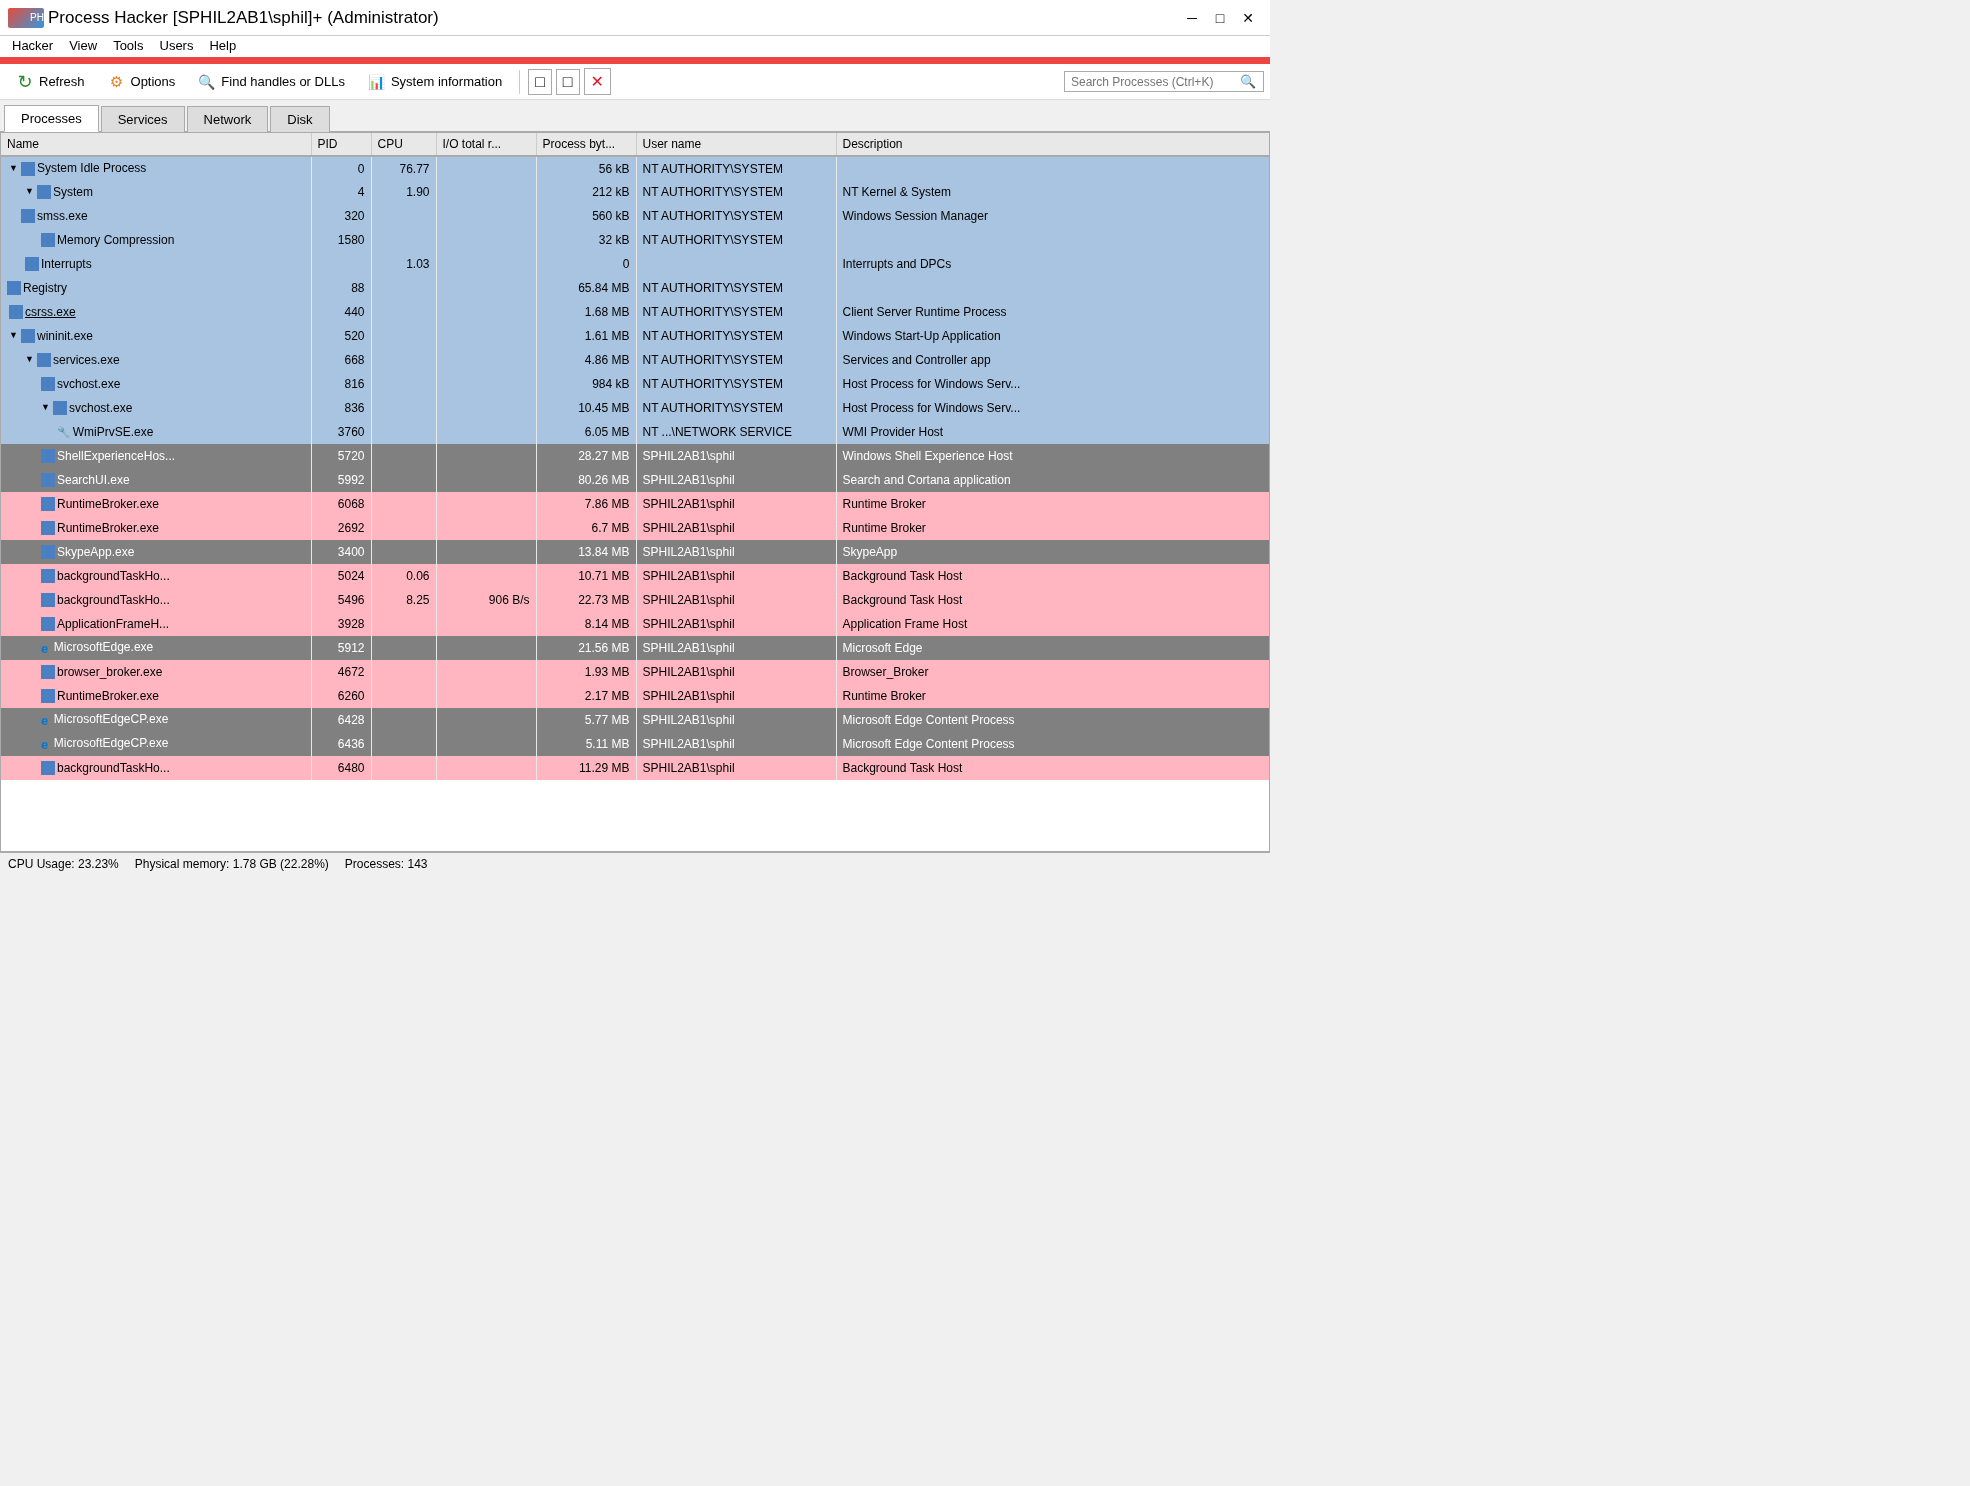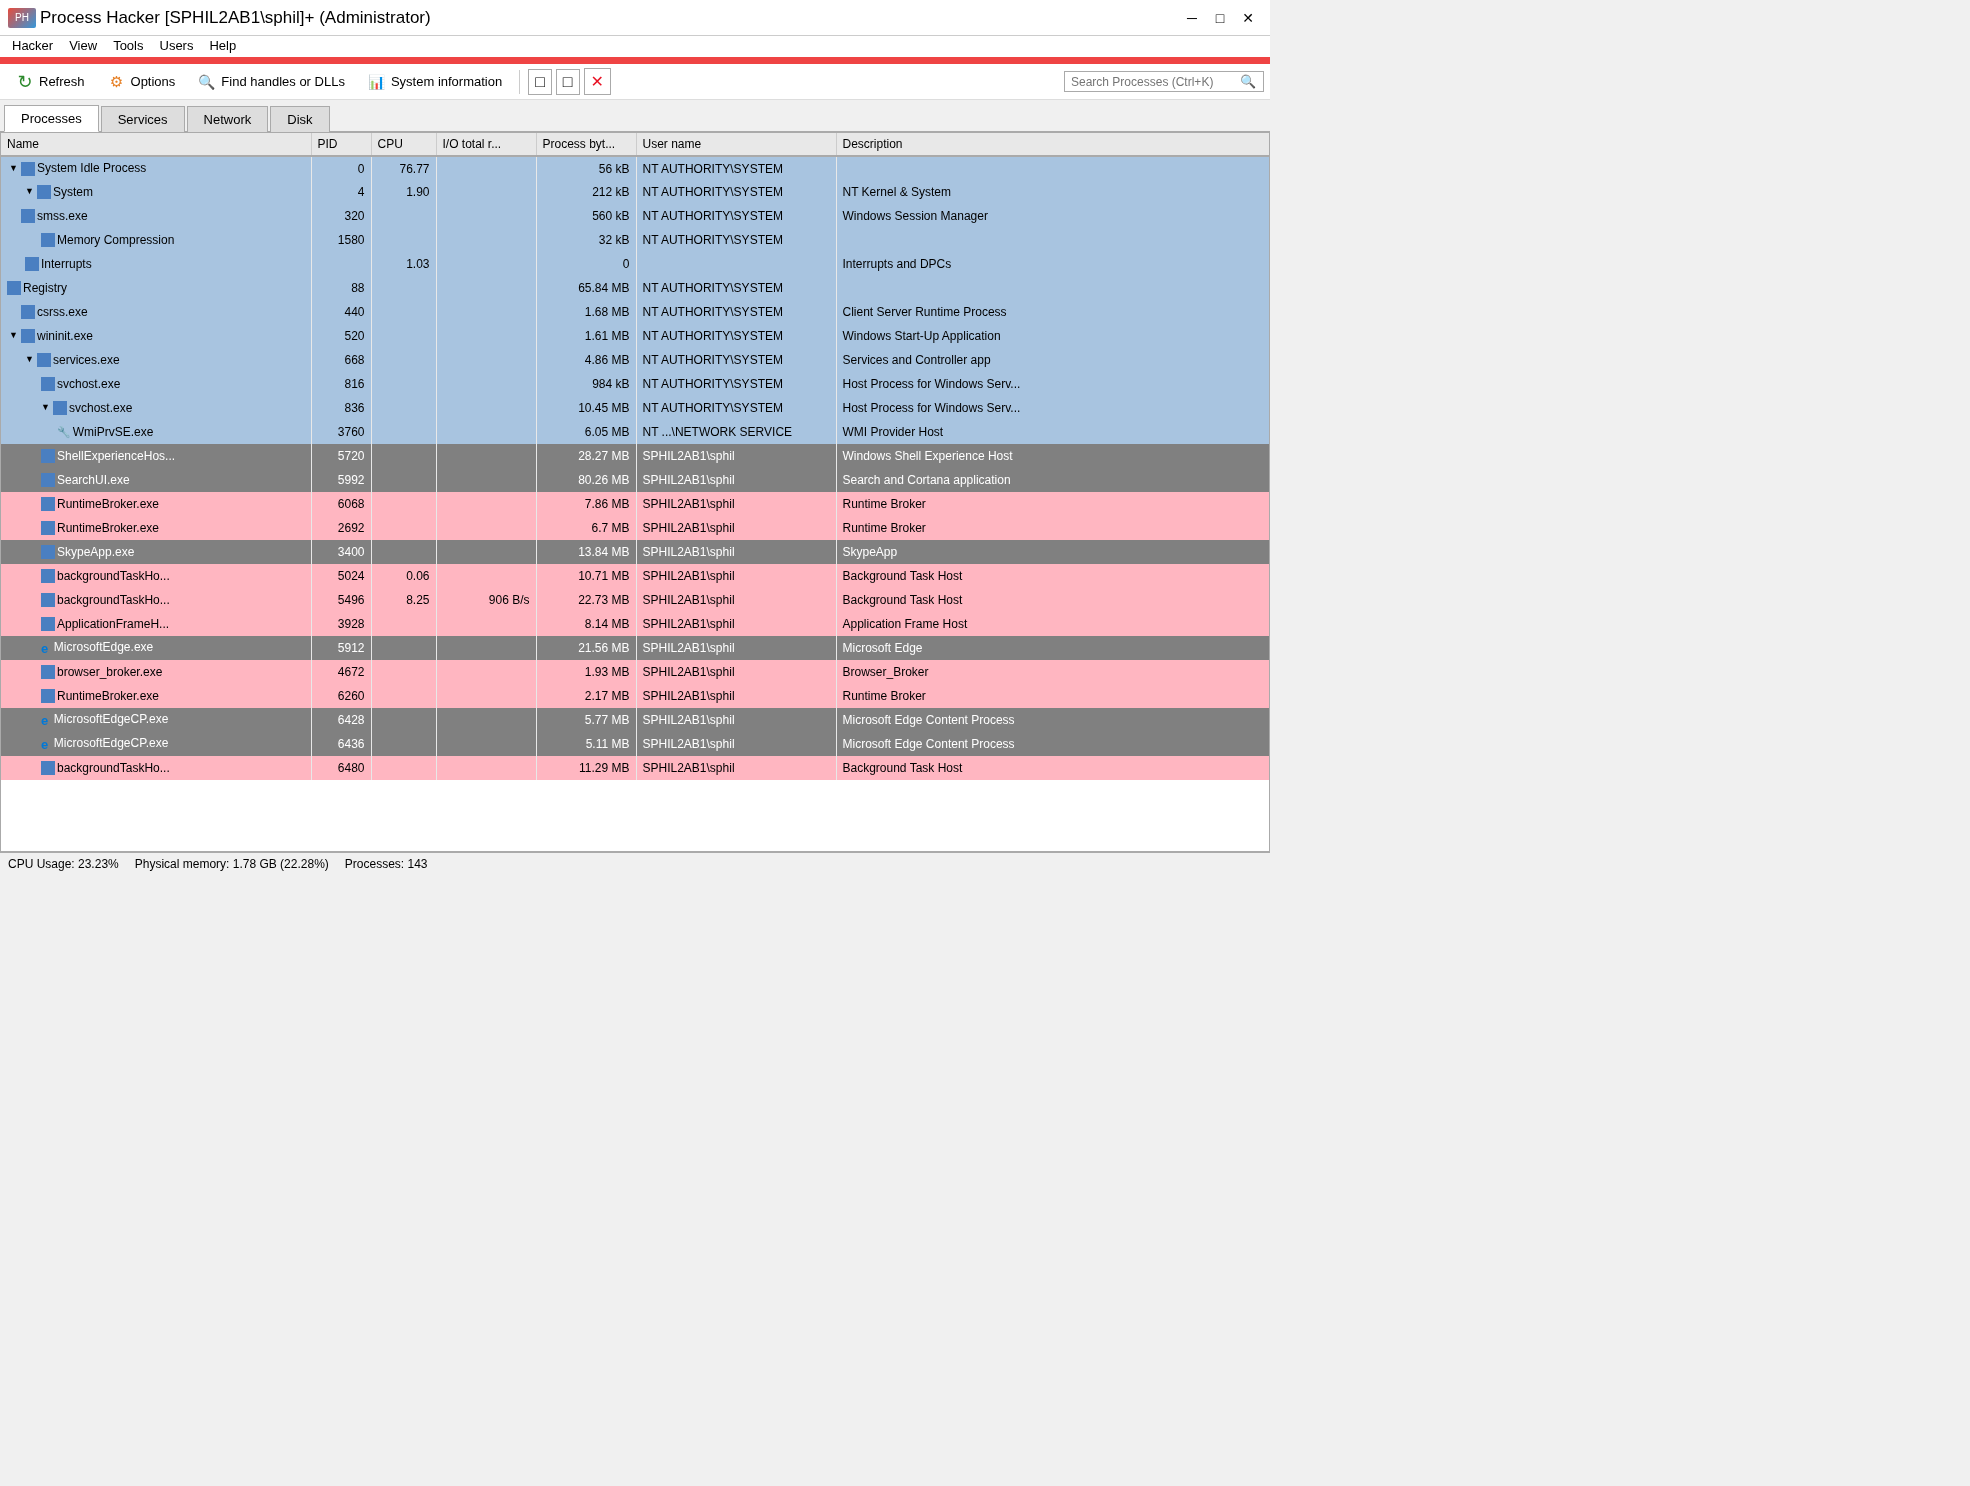--- a/index.html
+++ b/index.html
@@ -123,24 +123,24 @@
     }
 
     
     .expand-arrow { display: inline-block; width: 12px; height: 12px; font-size: 10px; cursor: pointer; vertical-align: middle; }
     
     
     .pi-blue { background: #4a7fc1; width: 14px; height: 14px; display: inline-block; vertical-align: middle; margin-right: 2px; }
     .pi-edge { color: #0078d7; font-size: 13px; vertical-align: middle; margin-right: 2px; font-weight: bold; }
 
     .app-logo {
-      width: 28px; height: 20px;
+      width: 36px; height: 20px;
       background: linear-gradient(135deg, #e74c3c, #3498db);
       display: inline-block; border-radius: 2px;
-      font-size: 10px; color: white; text-align: center; line-height: 20px;
+      font-size: 10px; color: white; text-align: right; line-height: 20px;
     }
 
     .refresh-icon { color: #2d8a2d; font-size: 18px; }
     .options-icon { color: #e67e22; font-size: 15px; }
     .find-icon { color: #666; font-size: 14px; }
     .sysinfo-icon { color: #2980b9; font-size: 14px; }
 
   </style>
 </head>
 <body>
@@ -266,21 +266,21 @@
         <tr class="row-blue">
           <td style=""><span><span class="pi-blue"></span></span><span>Registry</span></td>
           <td class="td-num">88</td>
           <td class="td-num"></td>
           <td class="td-num"></td>
           <td class="td-num">65.84 MB</td>
           <td>NT AUTHORITY\SYSTEM</td>
           <td></td>
         </tr>
         <tr class="row-blue">
-          <td style="padding-left: 20px;"><span><span class="pi-blue"></span></span><span>csrss.exe</span></td>
+          <td style="padding-left: 8px; text-decoration: underline;"><span><span class="pi-blue"></span></span><span>csrss.exe</span></td>
           <td class="td-num">440</td>
           <td class="td-num"></td>
           <td class="td-num"></td>
           <td class="td-num">1.68 MB</td>
           <td>NT AUTHORITY\SYSTEM</td>
           <td>Client Server Runtime Process</td>
         </tr>
         <tr class="row-blue">
           <td style="padding-left: 8px;"><span class="expand-arrow" style="font-size: 9px;">▼ </span><span><span class="pi-blue"></span></span><span>wininit.exe</span></td>
           <td class="td-num">520</td>

